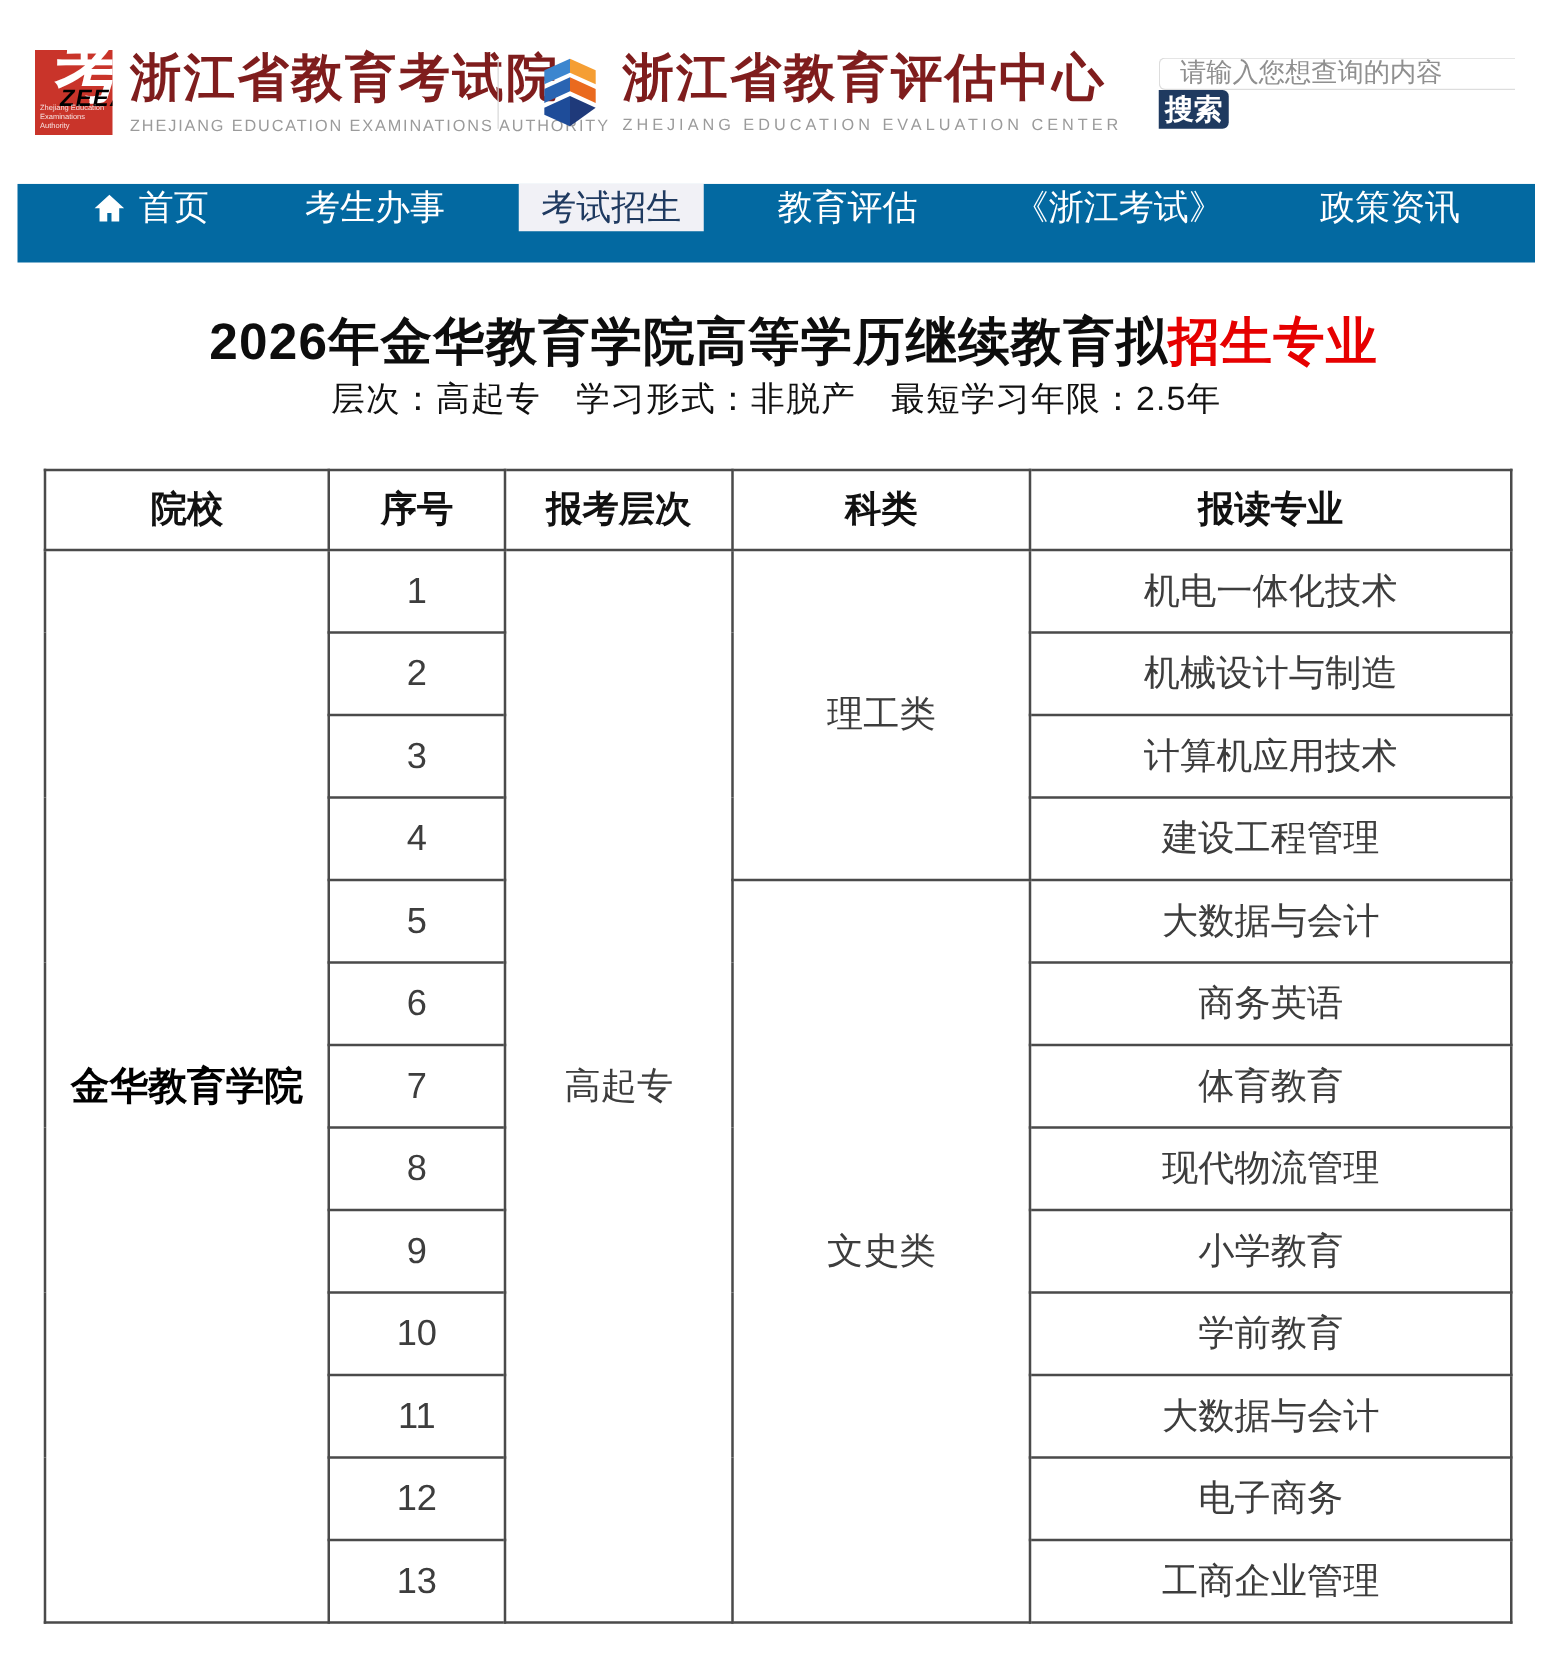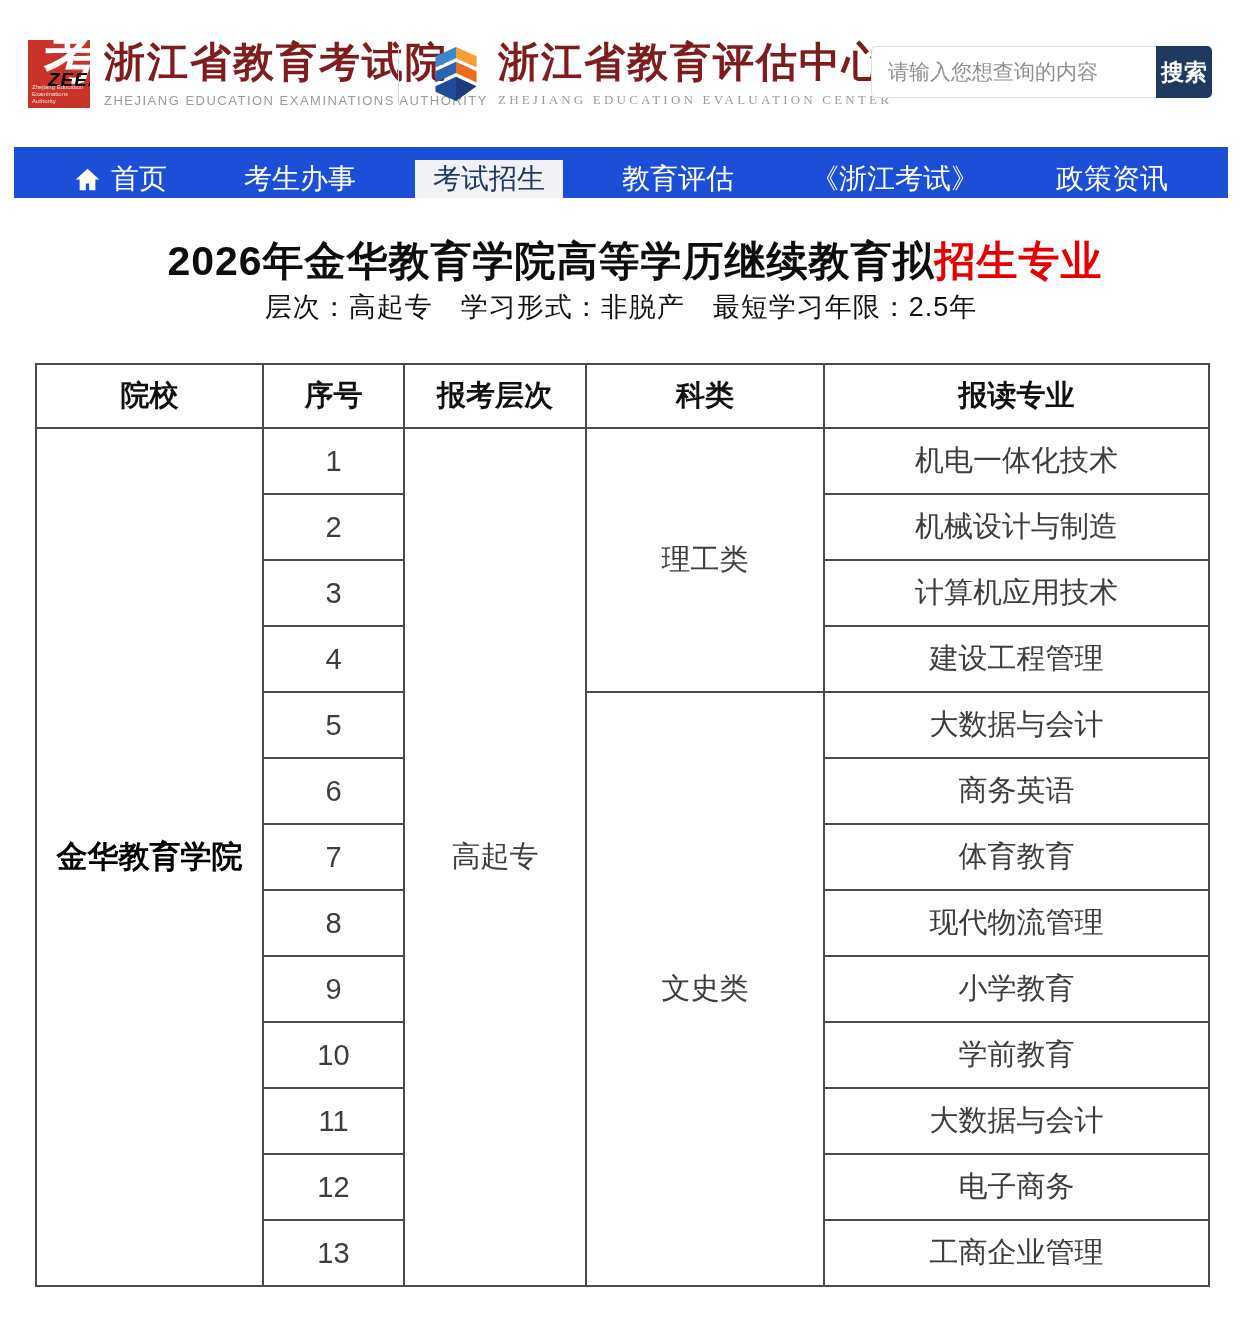--- a/index.html
+++ b/index.html
@@ -8,53 +8,53 @@
     width:1242px; height:1342px;
     font-family:"Liberation Sans","DejaVu Sans",sans-serif;
     color:#222; overflow:hidden;
   }
   .page { width:1242px; height:1342px; background:#fff; position:relative; }
 
   
   header { position:relative; height:147px; background:#fff; }
   .logo { position:absolute; display:flex; align-items:center; cursor:pointer; }
   .logo1 { left:28px; top:40px; }
-  .logo2 { left:428px; top:40px;font-family:Liberation Serif, serif; }
+  .logo2 { left:428px; top:40px; }
 
   .badge { width:62px; height:68px; background:#c9342a; position:relative; overflow:hidden; flex:0 0 auto; }
   .badge-kao { position:absolute; top:-12px; right:-8px; font-size:54px; font-weight:bold; color:#fff; line-height:1.1; }
   .badge-zeea { position:absolute; left:20px; bottom:17px; color:#000000; font-weight:bold; font-style:italic; font-size:19px; letter-spacing:1px; }
   .badge-sub { position:absolute; left:4px; bottom:3px; color:rgba(255,255,255,.85); font-size:6px; line-height:7px; width:58px; }
 
   .shield { width:56px; height:66px; flex:0 0 auto; }
 
   .logo-text { margin-left:14px; }
   .logo-title { font-size:41px; font-weight:bold; color:#7f1d1d; letter-spacing:2px; line-height:1.1; white-space:nowrap; }
   .logo-sub { font-size:13px; color:#9b9b9b; letter-spacing:1.5px; margin-top:7px; white-space:nowrap; }
   .logo2 .logo-sub { letter-spacing:3.2px; }
 
   .logo-divider { position:absolute; left:398px; top:48px; width:1px; height:55px; background:#d9d9d9; }
 
-  .search { position:absolute; right:30px; top:46px; display:flex; height:52px; }
+  .search { position:absolute; right:30px; top:46px; display:flex; height:52px;flex-direction:column; }
   .search input {
     width:285px; height:52px; border:1px solid #ddd; border-right:none;
     border-radius:5px 0 0 5px; padding:0 16px; font-size:21px; color:#333;
     font-family:"Liberation Sans","DejaVu Sans",sans-serif; outline:none;
   }
   .search input::placeholder { color:#8f8f8f; }
   .search button {
     width:56px; height:52px; border:none; background:#1f3a60; color:#fff;
     font-size:23px; font-weight:bold; border-radius:0 5px 5px 0; cursor:pointer;
     font-family:"Liberation Sans","DejaVu Sans",sans-serif;
   }
 
   
   nav {
-    margin:0 14px; height:51px; background:#1d4ed8;
-    display:flex; justify-content:space-between; align-items:flex-end; padding:0 42px;
+    margin:0 14px; height:63px; background:#0369a1;
+    display:flex; justify-content:space-between; align-items:flex-start; padding:0 42px;
   }
   .nav-item {
     display:flex; align-items:center; gap:10px; padding:0 18px;
     color:#fff; font-size:28px; cursor:pointer; white-space:nowrap;
   }
   .nav-item.active { background:#f1f1f6; color:#1f3a60; }
   .home-ic { width:27px; height:27px; display:block; }
 
   
   main { padding-top:36px; }

